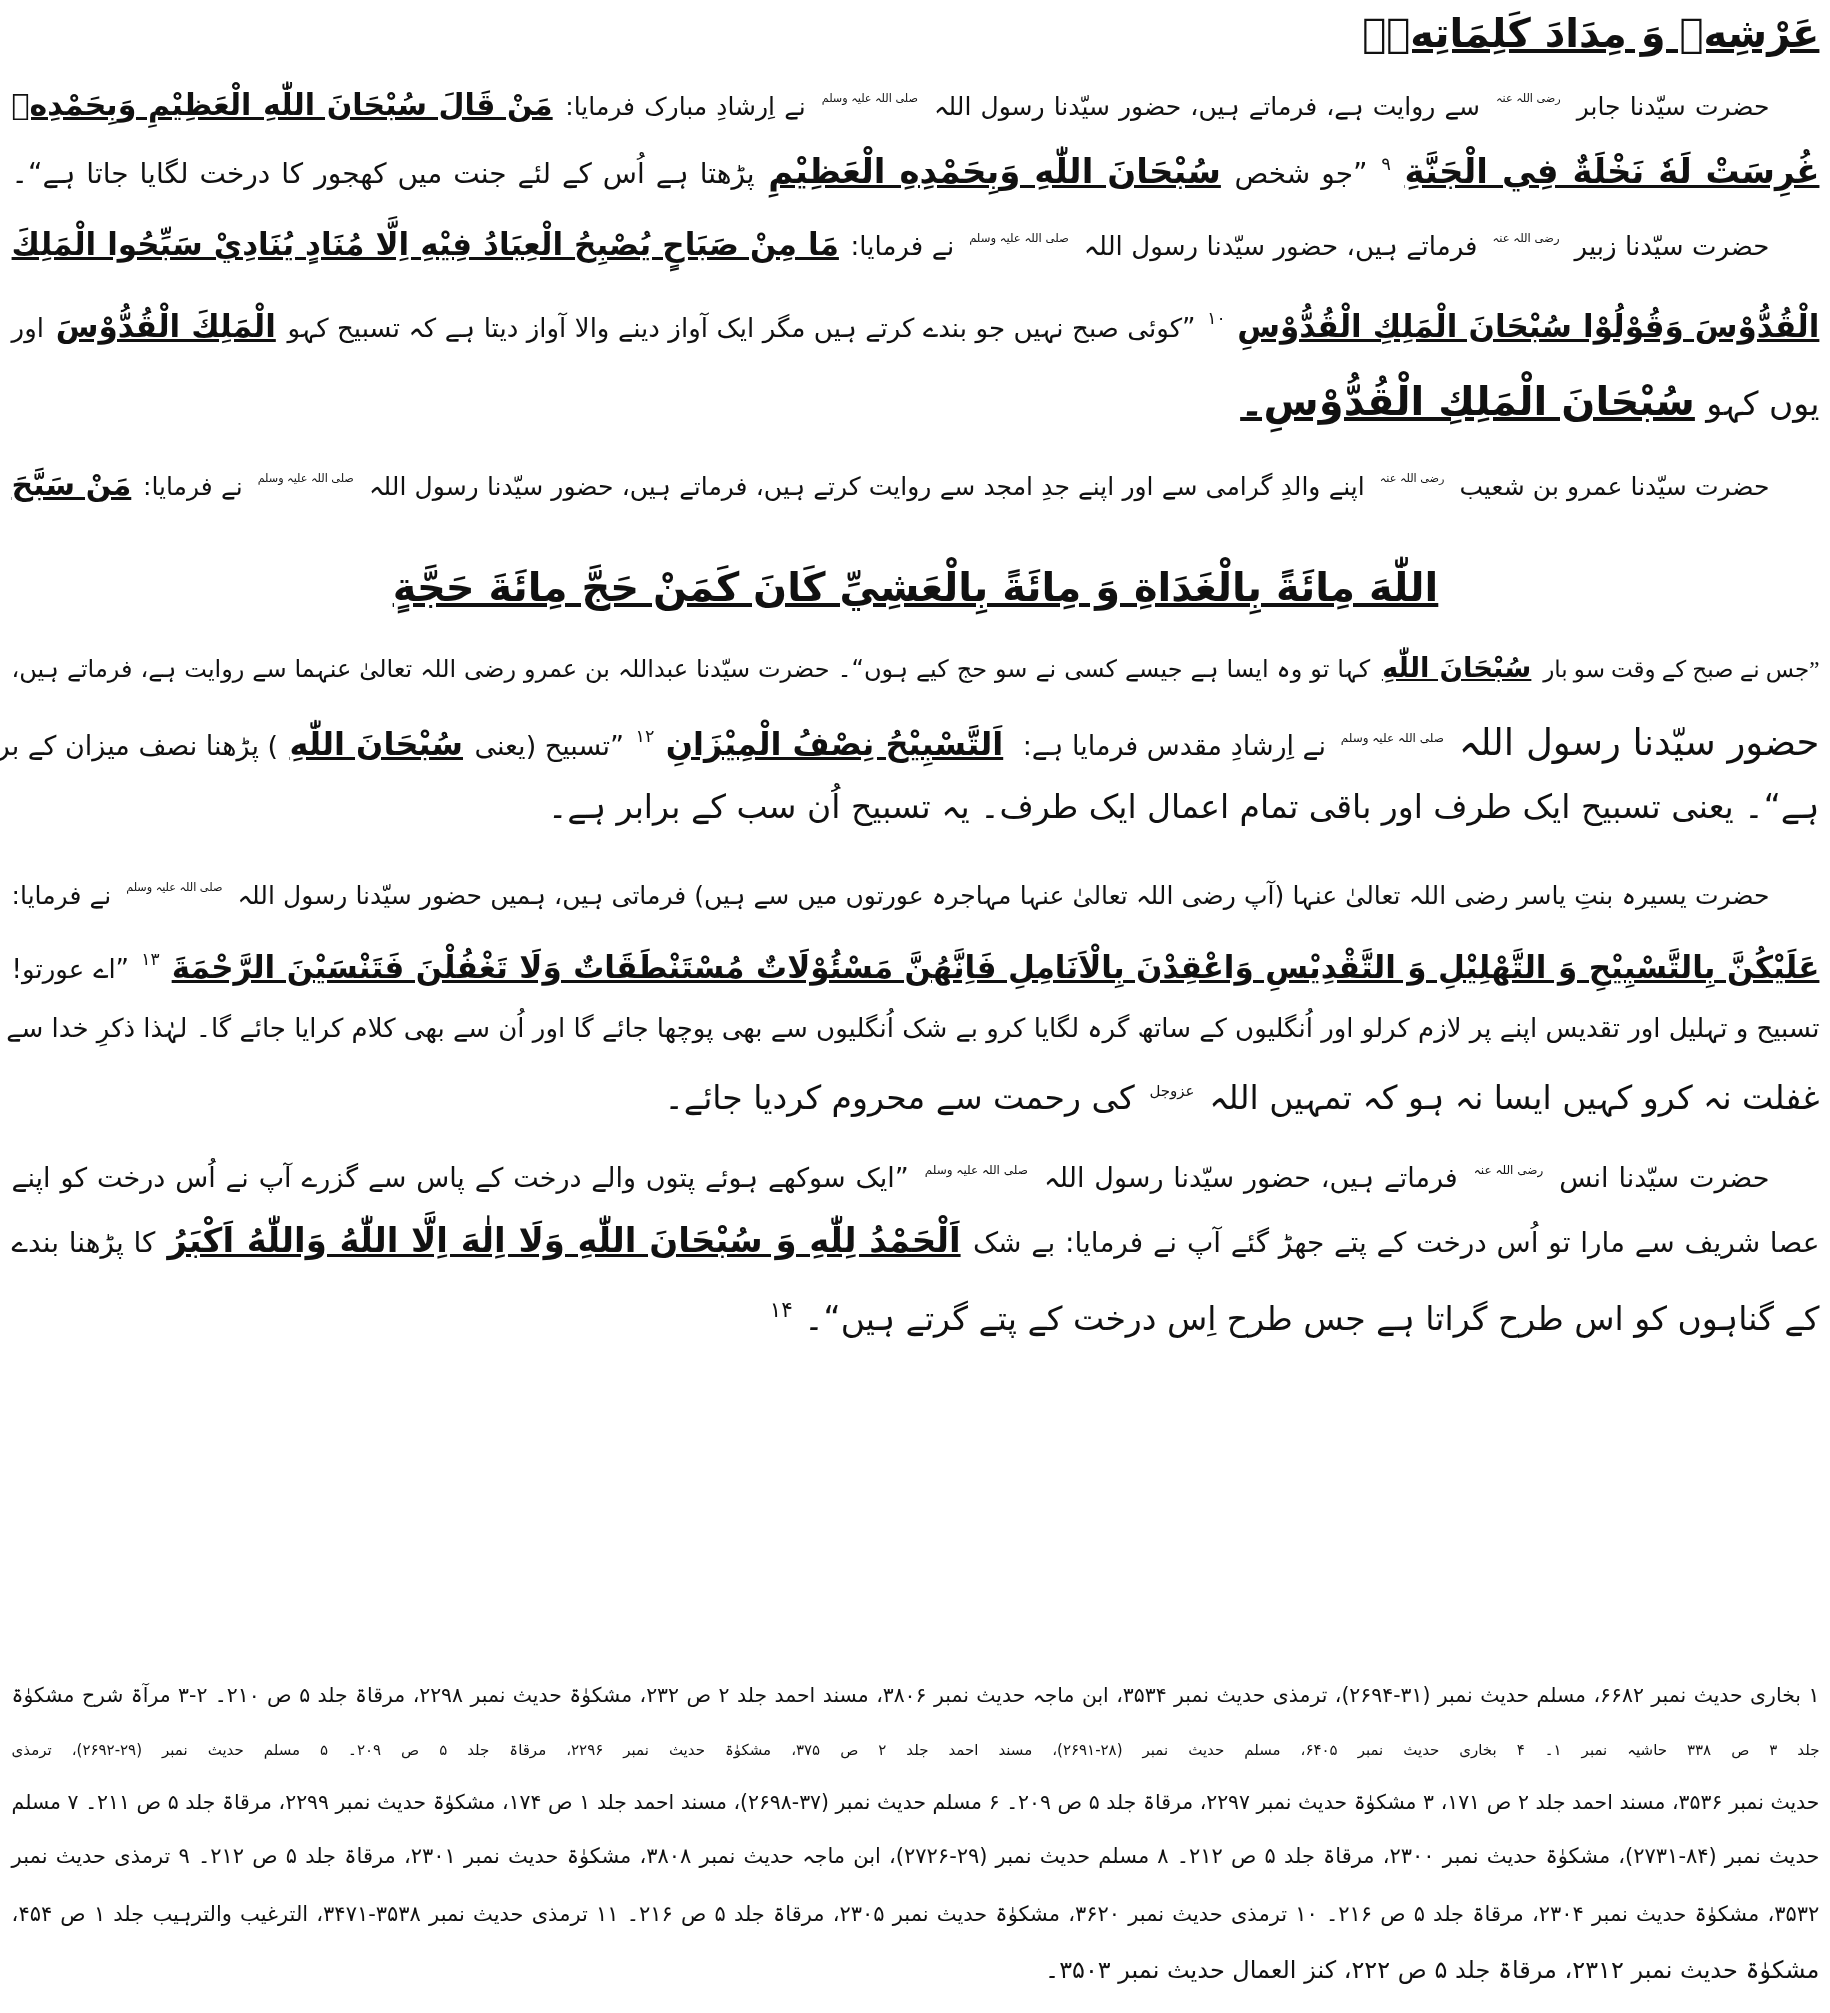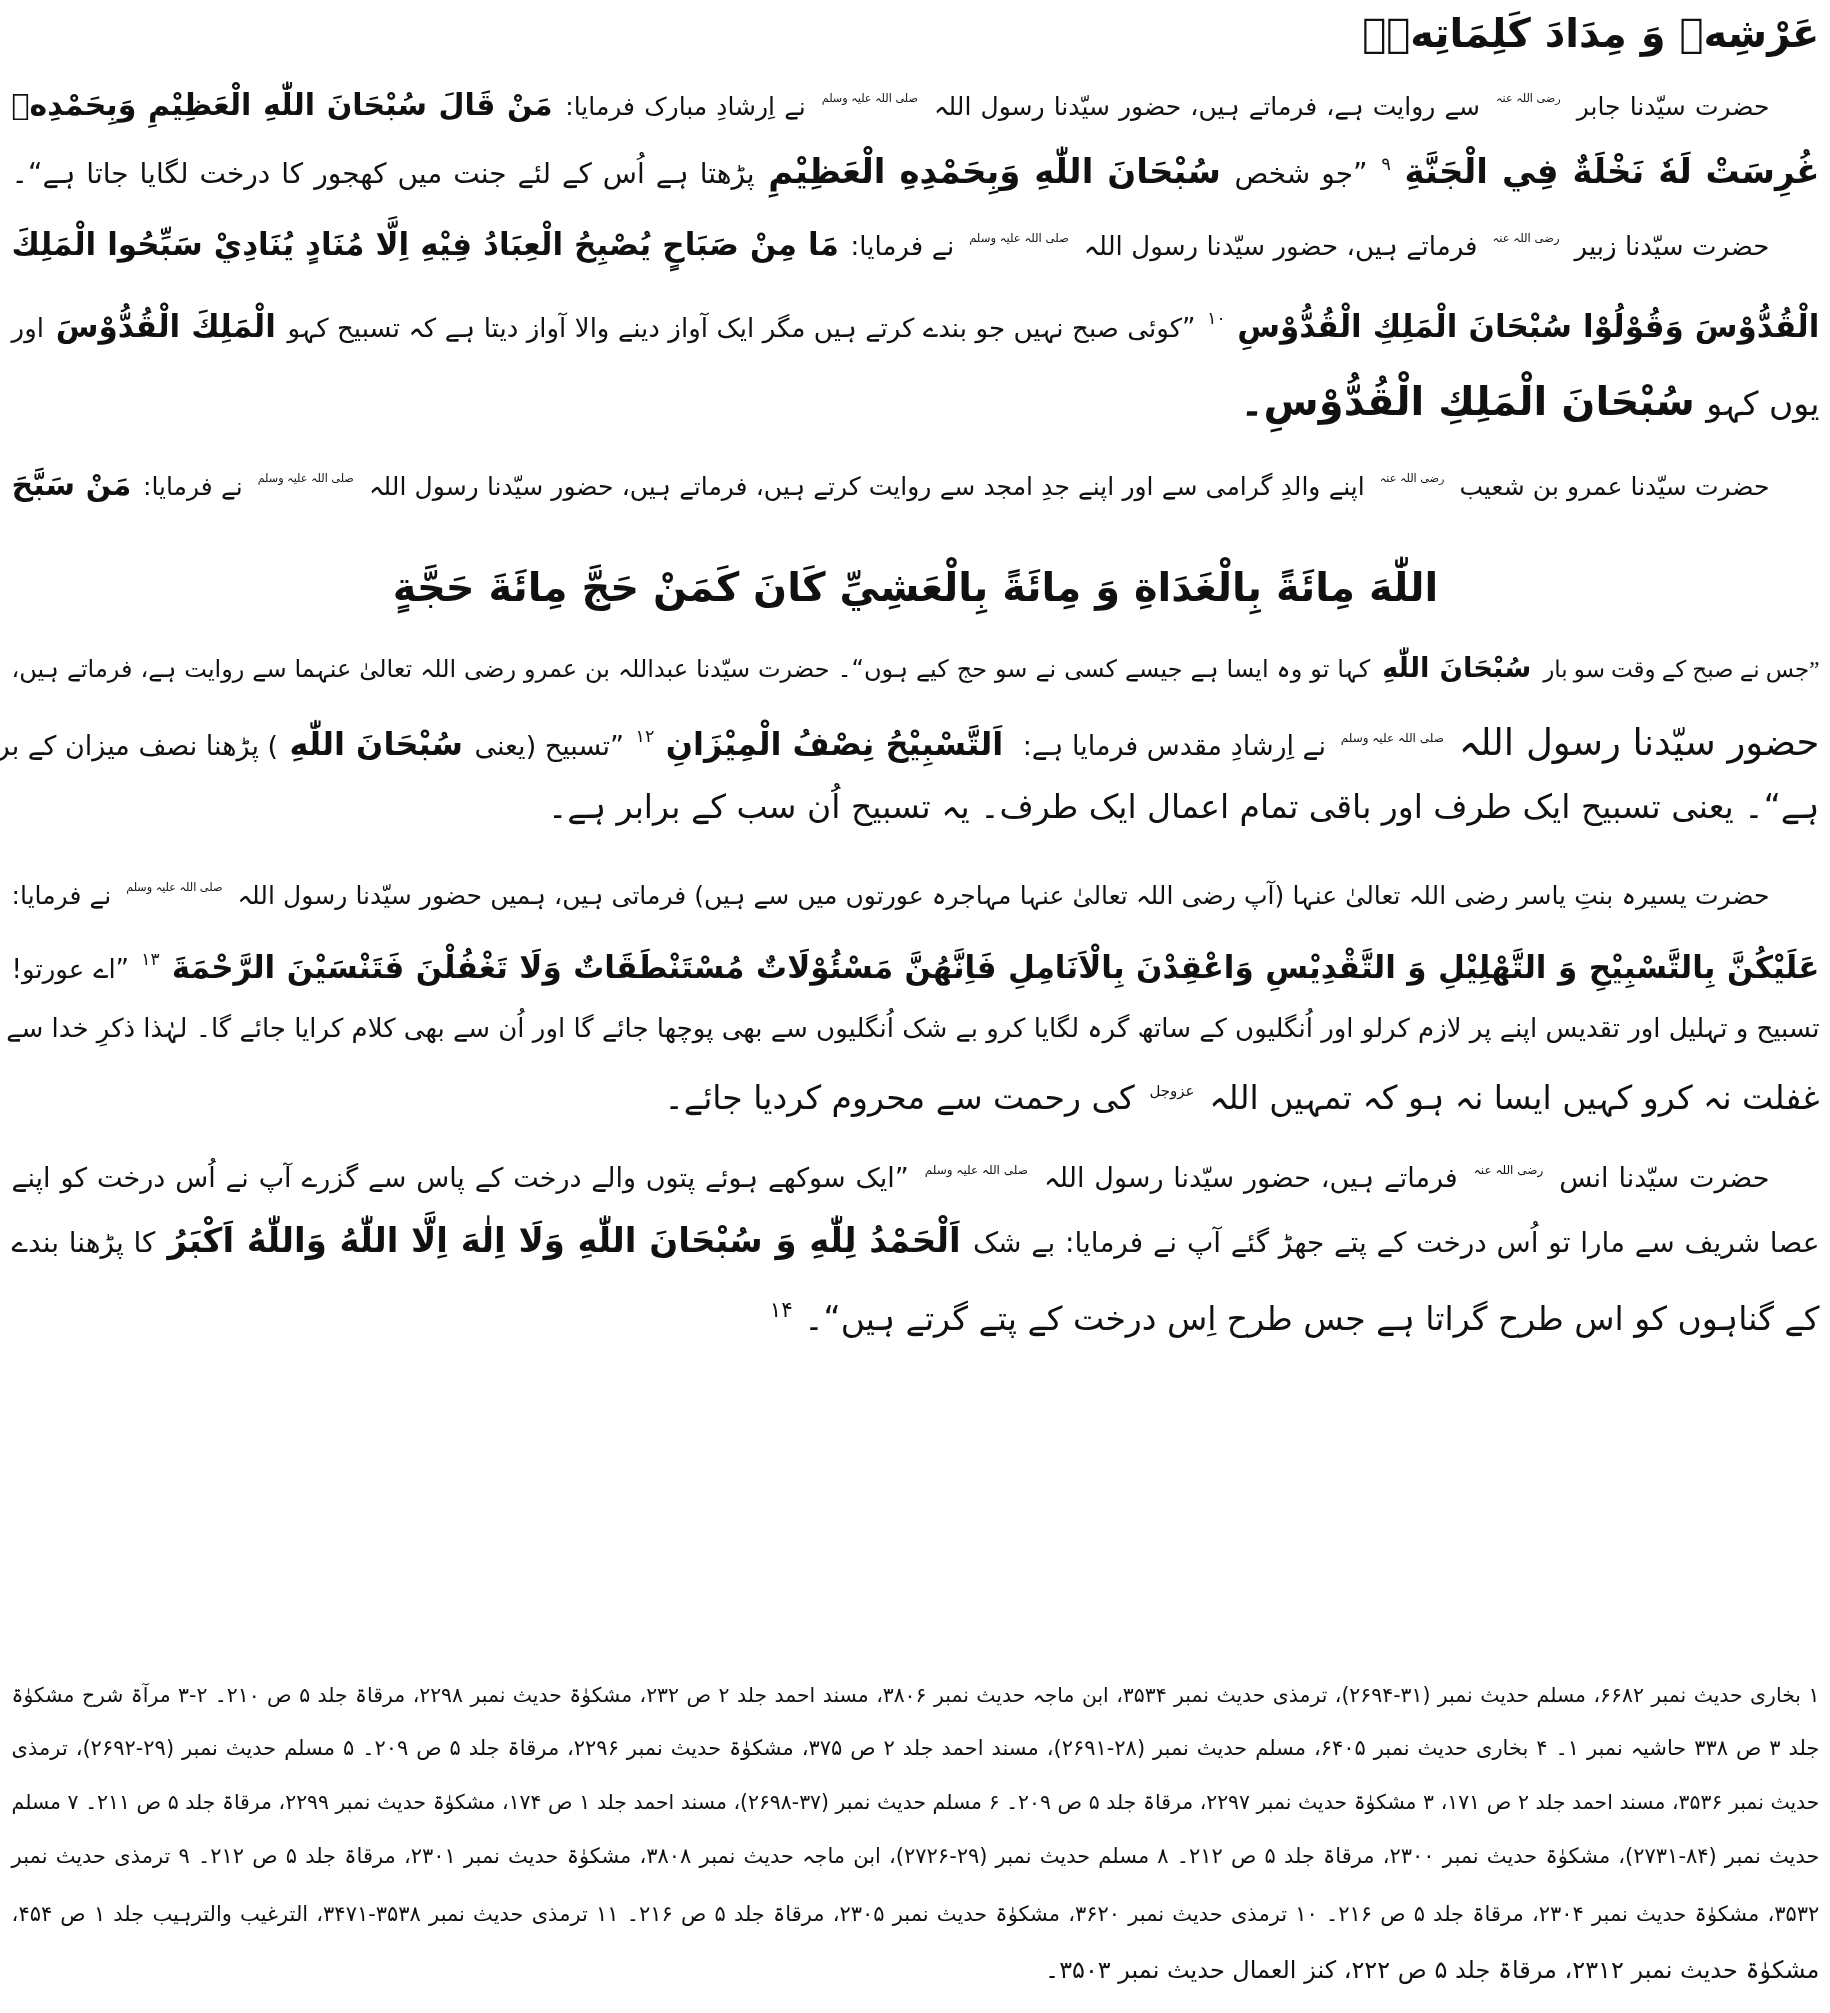--- a/index.html
+++ b/index.html
@@ -7,21 +7,21 @@
     width: 1831px; height: 2014px; position: relative; overflow: hidden;
     font-family: "DejaVu Sans", sans-serif; color: #111111;
   }
   .page { position: absolute; left: 11.6px; right: 11.6px; top: 0; bottom: 0; direction: rtl; }
   .line {
     position: absolute; left: 0; right: 0; direction: rtl; text-align: justify;
     text-align-last: justify; white-space: nowrap; font-size: 36px; line-height: 66px;
   }
   .line.short { text-align-last: right; }
   .line.center { text-align-last: center; text-align: left; }
-  .ar { font-family: "DejaVu Sans", sans-serif; font-weight: bold; font-size: 40px; }
+  .ar { font-family: "DejaVu Sans", sans-serif; font-weight: bold; font-size: 40px; text-decoration: underline; }
   .ur { font-family: "DejaVu Sans", sans-serif; font-size: 33px; }
   .hon { font-size: 15px; vertical-align: super; display: inline-block; margin: 0 3.3px; }
   .fn-ref { font-size: 21.5px; vertical-align: super; }
   .footnotes .line { font-size: 25px; line-height: 55px; }
   .footnotes .ur { font-size: 24px; }
 </style>
 </head>
 <body>
 
 <div class="page">
@@ -137,21 +137,21 @@
       <span class="ur" style="font-size: 28px;">کا پڑھنا بندے</span>
     </div>
     <div class="line short" style="top:1277px;">
       <span class="ur">کے گناہوں کو اس طرح گراتا ہے جس طرح اِس درخت کے پتے گرتے ہیں“۔</span>
       <span class="fn-ref">۱۴</span>
     </div>
   </div>
 
   <div class="footnotes">
     <div class="line" style="top:1666px;"><span class="ur" style="font-size: 20.4px;">۱ بخاری حدیث نمبر ۶۶۸۲، مسلم حدیث نمبر (۳۱-۲۶۹۴)، ترمذی حدیث نمبر ۳۵۳۴، ابن ماجہ حدیث نمبر ۳۸۰۶، مسند احمد جلد ۲ ص ۲۳۲، مشکوٰۃ حدیث نمبر ۲۲۹۸، مرقاۃ جلد ۵ ص ۲۱۰۔ ۲-۳ مرآۃ شرح مشکوٰۃ</span></div>
-    <div class="line" style="top:1719px;"><span class="ur" style="font-size: 21px;">جلد ۳ ص ۳۳۸ حاشیہ نمبر ۱۔ ۴ بخاری حدیث نمبر ۶۴۰۵، مسلم حدیث نمبر (۲۸-۲۶۹۱)، مسند احمد جلد ۲ ص ۳۷۵، مشکوٰۃ حدیث نمبر ۲۲۹۶، مرقاۃ جلد ۵ ص ۲۰۹۔ ۵ مسلم حدیث نمبر (۲۹-۲۶۹۲)، ترمذی</span></div>
+    <div class="line" style="top:1719px;"><span class="ur" style="font-size: 15px;">جلد ۳ ص ۳۳۸ حاشیہ نمبر ۱۔ ۴ بخاری حدیث نمبر ۶۴۰۵، مسلم حدیث نمبر (۲۸-۲۶۹۱)، مسند احمد جلد ۲ ص ۳۷۵، مشکوٰۃ حدیث نمبر ۲۲۹۶، مرقاۃ جلد ۵ ص ۲۰۹۔ ۵ مسلم حدیث نمبر (۲۹-۲۶۹۲)، ترمذی</span></div>
     <div class="line" style="top:1773px;"><span class="ur" style="font-size: 20.4px;">حدیث نمبر ۳۵۳۶، مسند احمد جلد ۲ ص ۱۷۱، ۳ مشکوٰۃ حدیث نمبر ۲۲۹۷، مرقاۃ جلد ۵ ص ۲۰۹۔ ۶ مسلم حدیث نمبر (۳۷-۲۶۹۸)، مسند احمد جلد ۱ ص ۱۷۴، مشکوٰۃ حدیث نمبر ۲۲۹۹، مرقاۃ جلد ۵ ص ۲۱۱۔ ۷ مسلم</span></div>
     <div class="line" style="top:1827px;"><span class="ur" style="font-size: 21px;">حدیث نمبر (۸۴-۲۷۳۱)، مشکوٰۃ حدیث نمبر ۲۳۰۰، مرقاۃ جلد ۵ ص ۲۱۲۔ ۸ مسلم حدیث نمبر (۲۹-۲۷۲۶)، ابن ماجہ حدیث نمبر ۳۸۰۸، مشکوٰۃ حدیث نمبر ۲۳۰۱، مرقاۃ جلد ۵ ص ۲۱۲۔ ۹ ترمذی حدیث نمبر</span></div>
     <div class="line" style="top:1885px;"><span class="ur" style="font-size: 21px;">۳۵۳۲، مشکوٰۃ حدیث نمبر ۲۳۰۴، مرقاۃ جلد ۵ ص ۲۱۶۔ ۱۰ ترمذی حدیث نمبر ۳۶۲۰، مشکوٰۃ حدیث نمبر ۲۳۰۵، مرقاۃ جلد ۵ ص ۲۱۶۔ ۱۱ ترمذی حدیث نمبر ۳۵۳۸-۳۴۷۱، الترغیب والترہیب جلد ۱ ص ۴۵۴،</span></div>
     <div class="line short" style="top:1942px;"><span class="ur">مشکوٰۃ حدیث نمبر ۲۳۱۲، مرقاۃ جلد ۵ ص ۲۲۲، کنز العمال حدیث نمبر ۳۵۰۳۔</span></div>
   </div>
 
 </div>
 
 
 </body></html>

